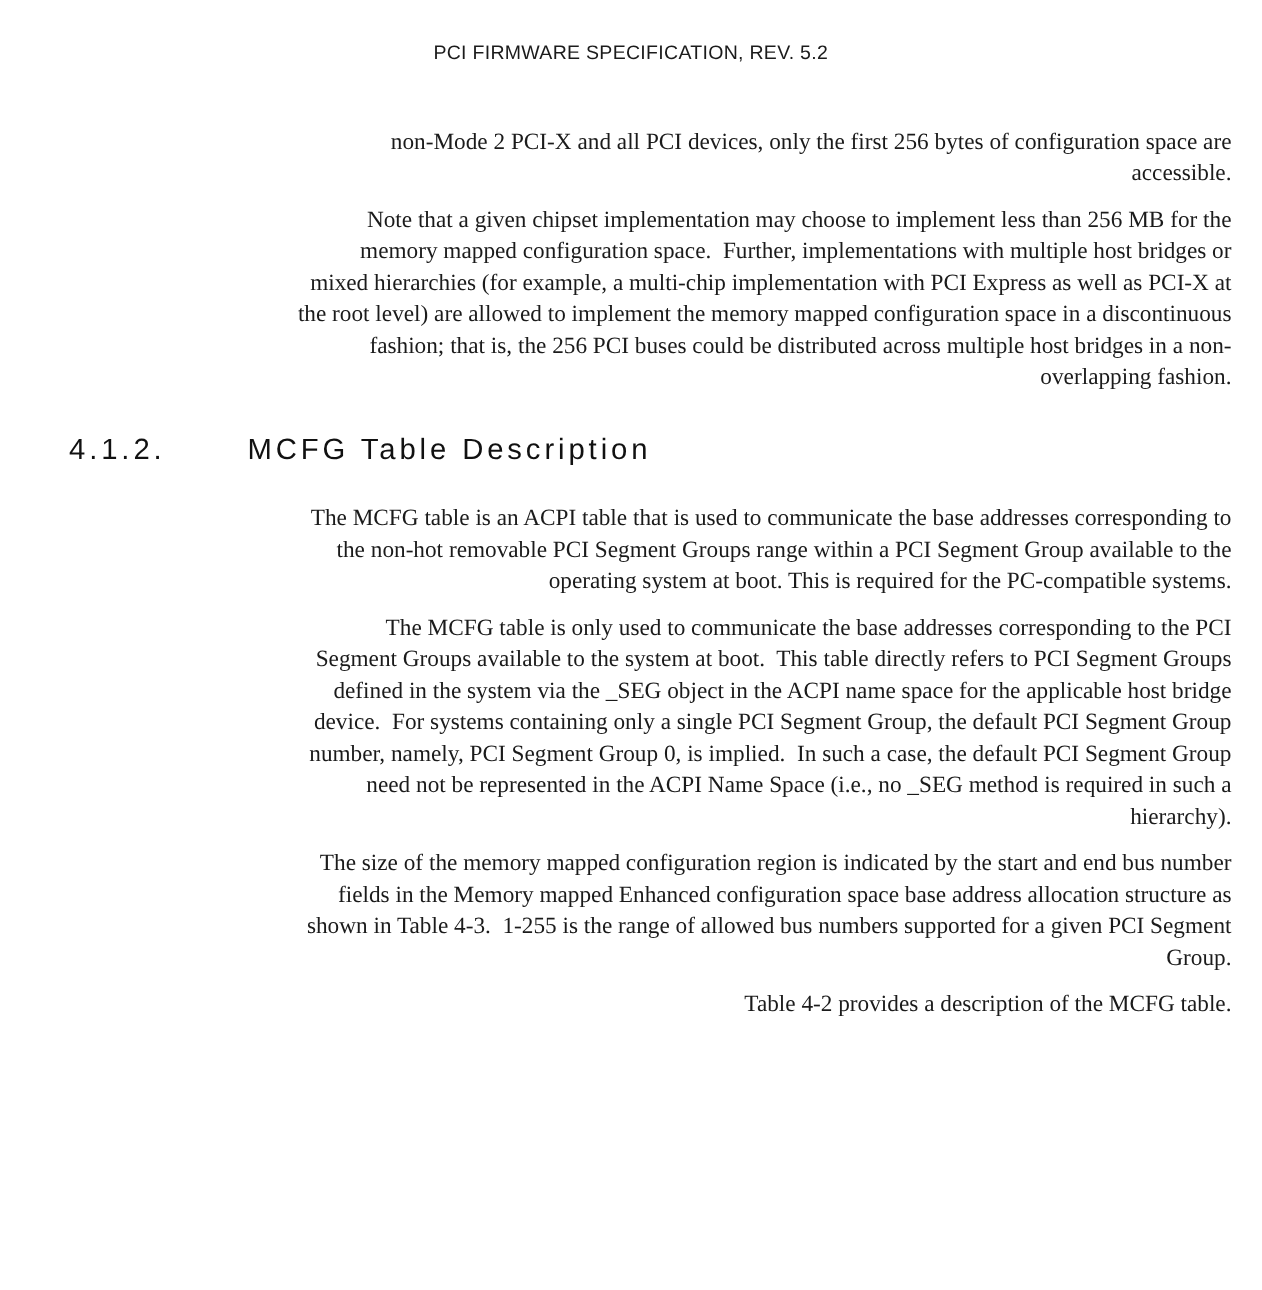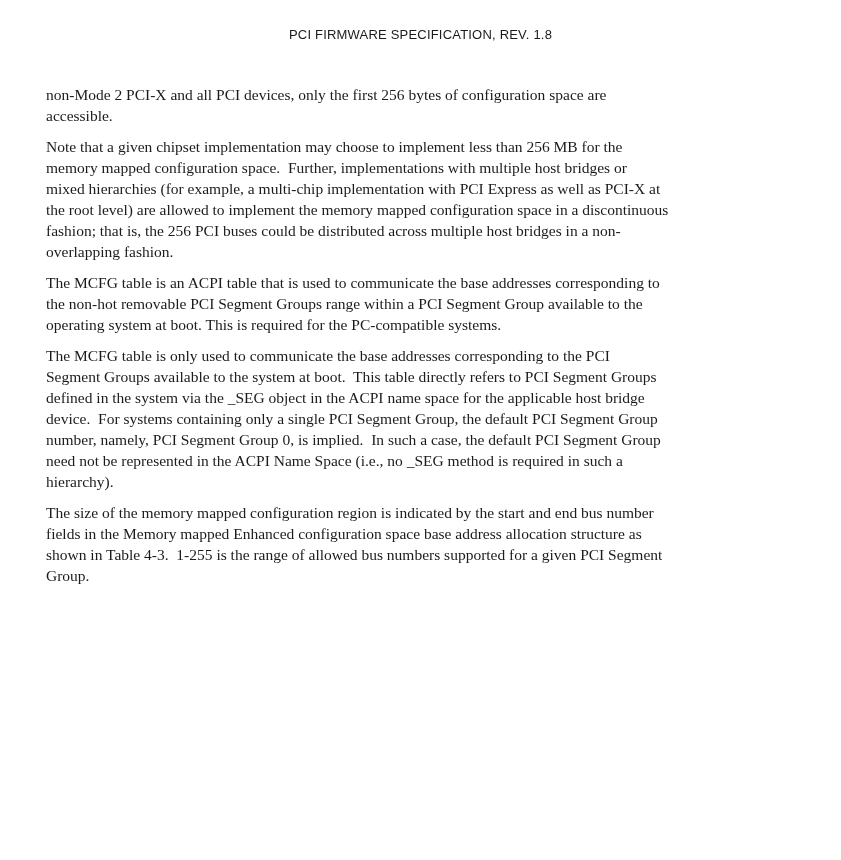--- a/index.html
+++ b/index.html
@@ -27,25 +27,26 @@
     letter-spacing: 0.2px;
     color: #1b1b1b;
   }
   .content {
     position: absolute;
     left: 46px;
     top: 84px;
     width: 775px;
   }
   p.body-para {
-    margin: 0 0 10px 0;
+    margin: 0 0 10px 12px;
     font-size: 15.5px;
     line-height: 21px;
     white-space: pre-wrap;
     color: #1b1b1b;
+    text-align: right;
   }
   .section-heading {
     display: flex;
     align-items: baseline;
     margin: 27px 0 23px 0;
     font-family: "Liberation Sans", sans-serif;
     font-size: 19.5px;
     font-weight: 400;
     letter-spacing: 2.6px;
     line-height: 23px;
@@ -57,49 +58,54 @@
   }
   .section-title {
     flex: 1 1 auto;
   }
 </style>
 </head>
 <body>
 
 <div class="page">
 
-  <div class="running-header">PCI FIRMWARE SPECIFICATION, REV. 1.8</div>
+  <div class="running-header">PCI FIRMWARE SPECIFICATION, REV. 5.2</div>
 
   <div class="content">
 
     <p class="body-para">non-Mode 2 PCI-X and all PCI devices, only the first 256 bytes of configuration space are
 accessible.</p>
 
     <p class="body-para">Note that a given chipset implementation may choose to implement less than 256 MB for the
 memory mapped configuration space.  Further, implementations with multiple host bridges or
 mixed hierarchies (for example, a multi-chip implementation with PCI Express as well as PCI-X at
 the root level) are allowed to implement the memory mapped configuration space in a discontinuous
 fashion; that is, the 256 PCI buses could be distributed across multiple host bridges in a non-
 overlapping fashion.</p>
 
 
+    <h2 class="section-heading">
+      <span class="section-number">4.1.2.</span>
+      <span class="section-title">MCFG Table Description</span>
+    </h2>
 
     <p class="body-para">The MCFG table is an ACPI table that is used to communicate the base addresses corresponding to
 the non-hot removable PCI Segment Groups range within a PCI Segment Group available to the
 operating system at boot. This is required for the PC-compatible systems.</p>
 
     <p class="body-para">The MCFG table is only used to communicate the base addresses corresponding to the PCI
 Segment Groups available to the system at boot.  This table directly refers to PCI Segment Groups
 defined in the system via the _SEG object in the ACPI name space for the applicable host bridge
 device.  For systems containing only a single PCI Segment Group, the default PCI Segment Group
 number, namely, PCI Segment Group 0, is implied.  In such a case, the default PCI Segment Group
 need not be represented in the ACPI Name Space (i.e., no _SEG method is required in such a
 hierarchy).</p>
 
     <p class="body-para">The size of the memory mapped configuration region is indicated by the start and end bus number
 fields in the Memory mapped Enhanced configuration space base address allocation structure as
 shown in Table 4-3.  1-255 is the range of allowed bus numbers supported for a given PCI Segment
 Group.</p>
 
+    <p class="body-para">Table 4-2 provides a description of the MCFG table.</p>
 
   </div>
 
 </div>
 
 </body></html>

